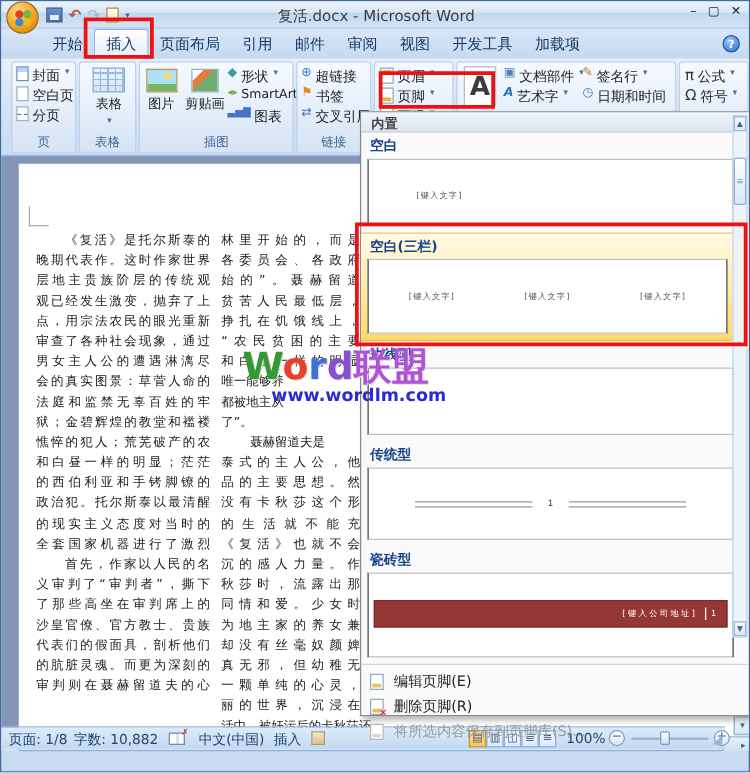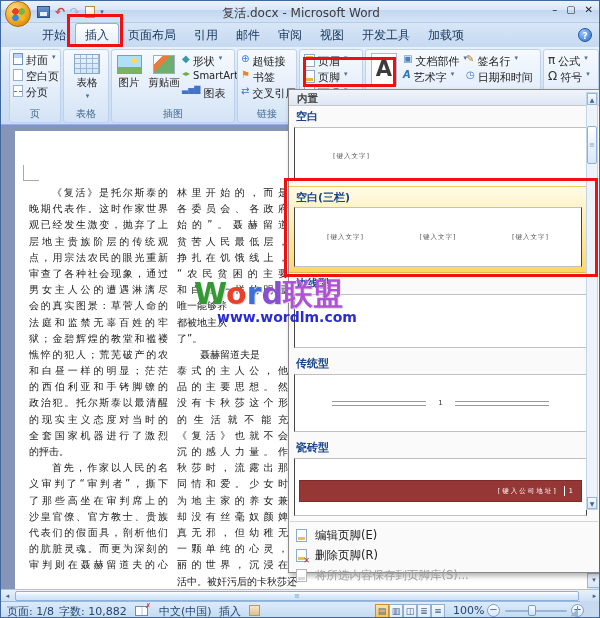--- a/index.html
+++ b/index.html
@@ -87,21 +87,21 @@
 .mi-page b{position:absolute;right:-4px;bottom:-4px;color:#cc2222;font-size:8px;font-weight:bold}
 .mi-page.gray{border-color:#b5b5b5}
 .mi-page.gray i{background:#d8d8d8}
 .dd-sb{position:absolute;right:1px;top:2px;width:12px;height:418px;background:#eef3f9;border:1px solid #c2d4e8}
 .sb-btn{position:absolute;left:0;width:10px;height:12px;background:linear-gradient(#f4f9fe,#d9e8f8);border:1px solid #9ab6d9;text-align:center;font-size:6px;color:#44628c;line-height:11px}
 .sb-thumb{position:absolute;left:0;top:33px;width:10px;height:38px;background:linear-gradient(#fdfeff,#d7e7f8);border:1px solid #8fb0d8;border-radius:2px;text-align:center;font-size:7px;color:#7d9cc4;line-height:36px}
 
 .hscroll{position:absolute;left:0;top:588px;width:600px;height:12px;background:linear-gradient(#e7f0fb,#cfe0f3);border-top:1px solid #a9c4e4}
 .hs-btn{position:absolute;top:1px;width:11px;height:10px;text-align:center;font-size:7px;color:#41618e;line-height:10px}
 .hs-thumb{position:absolute;left:14px;top:1px;width:564px;height:10px;background:linear-gradient(#fdfeff,#dcebfa 50%,#cfe2f5);border:1px solid #8fb0d8;border-radius:2px;text-align:center;font-size:7px;color:#7d9cc4;line-height:9px}
-.statusbar{position:absolute;left:0;top:600px;width:579px;height:18px;background:linear-gradient(#dcebfb,#c3d9f0);border-top:1px solid #98b9de;font-size:11px;color:#24456e}
+.statusbar{position:absolute;left:0;top:580px;width:579px;height:18px;background:linear-gradient(#dcebfb,#c3d9f0);border-top:1px solid #98b9de;font-size:11px;color:#24456e}
 .sb-item{position:absolute;top:2px;white-space:nowrap}
 .s-book{position:relative;width:13px;height:10px;border:1px solid #7a8aa0;background:linear-gradient(90deg,#fff 0 5px,#d8e4f0 5px 7px,#fff 7px);display:inline-block}
 .s-book b{position:absolute;right:-4px;top:-5px;color:#c33;font-size:7px}
 .s-mode-ic{display:inline-block;width:11px;height:11px;border:1px solid #b09a6a;background:linear-gradient(#f5e7c8,#dfc088)}
 .vb{position:absolute;top:2px;width:14px;height:14px;border:1px solid #8fafd4;background:linear-gradient(#f5f9fe,#dceafa);text-align:center;font-size:9px;color:#44628c;line-height:13px}
 .vb.sel{background:linear-gradient(#fde3a7,#f9c15c);border-color:#c89232}
 .z-btn{position:absolute;top:2px;width:13px;height:13px;border-radius:7px;border:1px solid #7d9fc6;background:linear-gradient(#fff,#d9e6f5);line-height:10px;text-align:center;font-size:10px;color:#44628c}
 .z-track{position:absolute;top:8px;left:504px;width:62px;height:2px;background:#9ab4d4;border-radius:1px}
 .z-thumb{position:absolute;top:3px;left:527px;width:8px;height:11px;background:linear-gradient(#fdfeff,#cfe0f3);border:1px solid #7d9fc6;border-radius:2px}
 .s-grip{position:absolute;right:2px;top:4px;color:#9ab4d4;font-size:10px}
@@ -278,35 +278,34 @@
     </div>
   </div>
 
   <div class="doc">
     <div class="vtrack"></div>
     <div class="page"></div>
     <div class="cropmark"></div>
     <div class="col" id="col1">
         <div class="dl ind">《复活》是托尔斯泰的</div>
         <div class="dl">晚期代表作。这时作家世界</div>
+        <div class="dl">层地主贵族阶层的传统观</div>
         <div class="dl">观已经发生激变，抛弃了上</div>
-        <div class="dl">层地主贵族阶层的传统观</div>
         <div class="dl">点，用宗法农民的眼光重新</div>
         <div class="dl">审查了各种社会现象，通过</div>
         <div class="dl">男女主人公的遭遇淋漓尽</div>
         <div class="dl">会的真实图景：草菅人命的</div>
         <div class="dl">法庭和监禁无辜百姓的牢</div>
         <div class="dl">狱；金碧辉煌的教堂和褴褛</div>
         <div class="dl">憔悴的犯人；荒芜破产的农</div>
         <div class="dl">和白昼一样的明显；茫茫</div>
         <div class="dl">的西伯利亚和手铐脚镣的</div>
         <div class="dl">政治犯。托尔斯泰以最清醒</div>
         <div class="dl">的现实主义态度对当时的</div>
         <div class="dl">全套国家机器进行了激烈</div>
-        <div class="dl end">的抨击。</div>
         <div class="dl ind">首先，作家以人民的名</div>
         <div class="dl">义审判了“审判者”，撕下</div>
         <div class="dl">了那些高坐在审判席上的</div>
         <div class="dl">沙皇官僚、官方教士、贵族</div>
         <div class="dl">代表们的假面具，剖析他们</div>
         <div class="dl">的肮脏灵魂。而更为深刻的</div>
         <div class="dl">审判则在聂赫留道夫的心</div>
       </div>
     <div class="col" id="col2">
         <div class="dl">林里开始的，而是</div>
@@ -366,21 +365,21 @@
     <div class="pv"></div>
 
     <div class="sec-label">传统型</div>
     <div class="pv pv-trad" style="height:58px">
       <span class="tl-pair"></span>
       <span class="tl-num">1</span>
       <span class="tl-pair"></span>
     </div>
 
     <div class="sec-label">瓷砖型</div>
-    <div class="pv" style="height:58px">
+    <div class="pv" style="height:68px">
       <div class="tile-bar"><span>[键入公司地址]</span><span class="tile-sep"></span><span>1</span></div>
     </div>
 
     <div class="dd-sep"></div>
     <div class="dd-item">
       <span class="mi-page">
           <i></i>
         </span>
       <span>编辑页脚(E)</span>
     </div>

